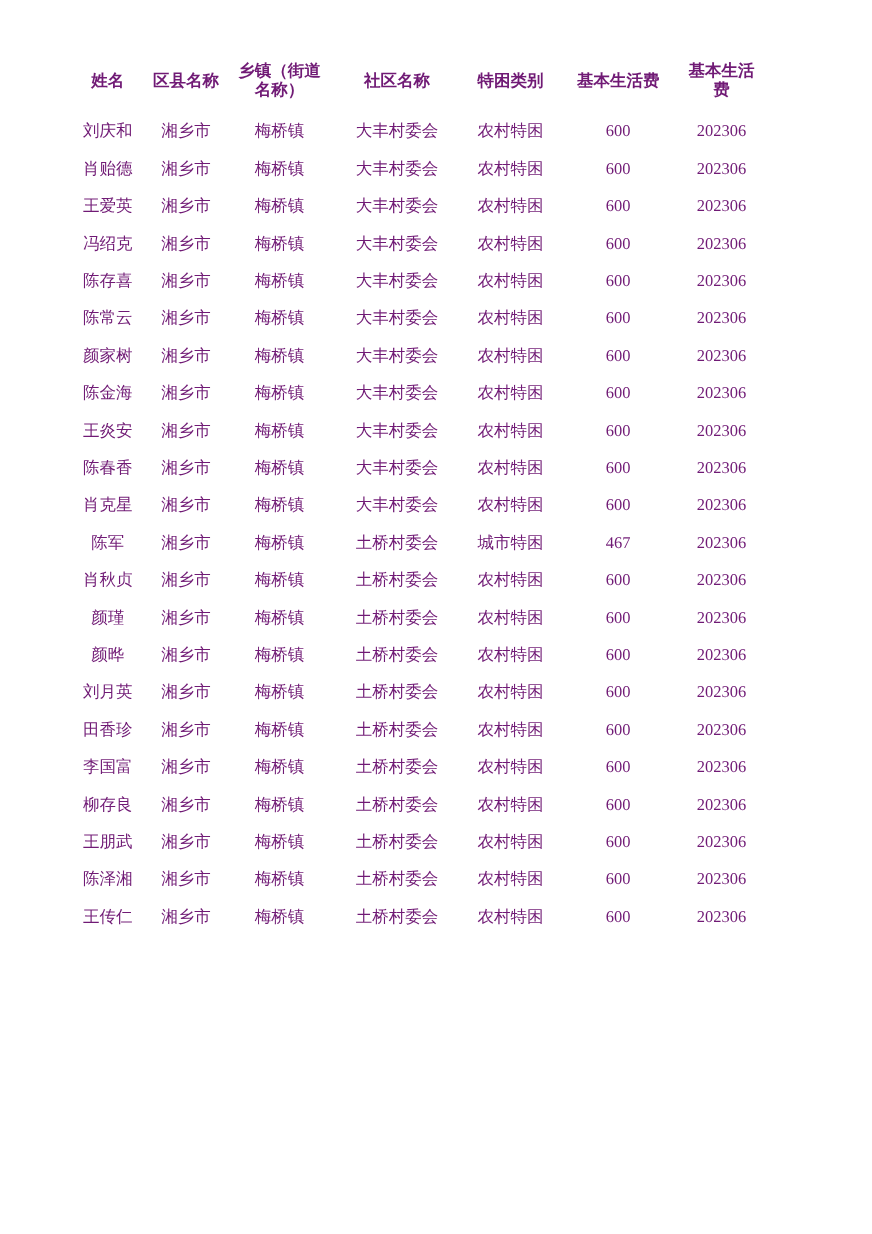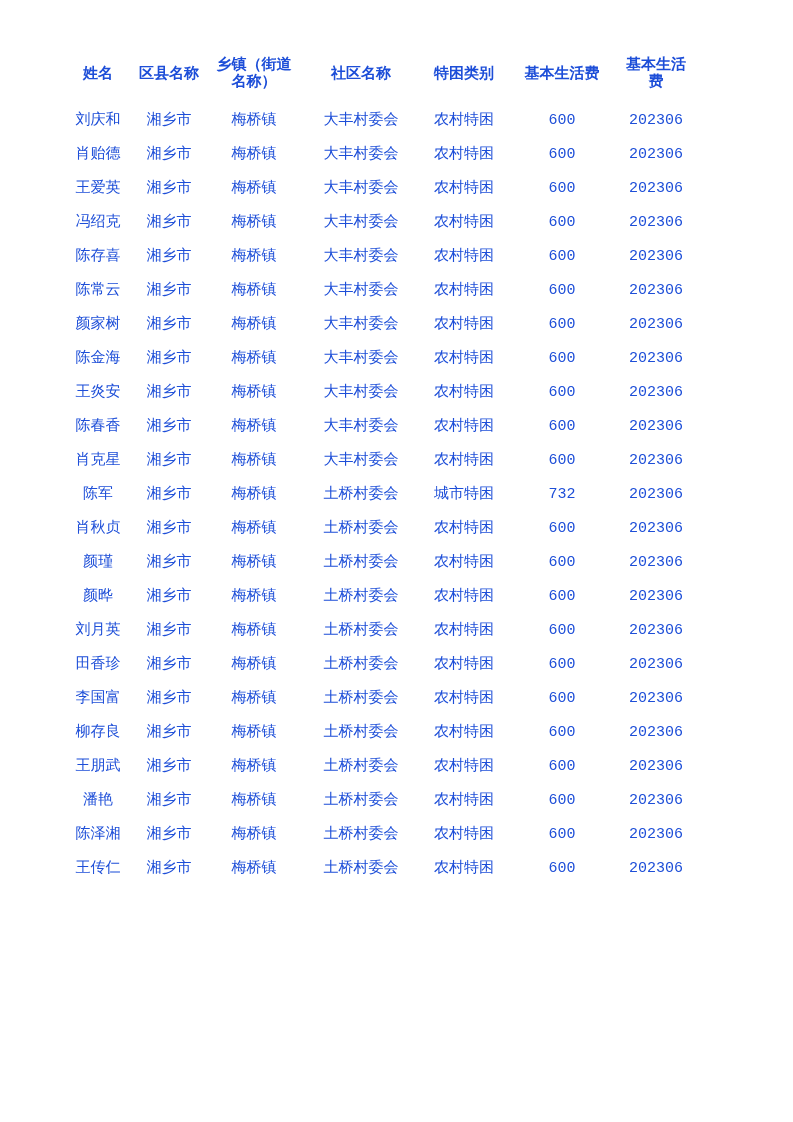--- a/index.html
+++ b/index.html
@@ -2,22 +2,22 @@
 <html><head>
 <meta charset="utf-8">
 <style>
   * { margin: 0; padding: 0; box-sizing: border-box; }
   html, body { background: #ffffff; }
   .page {
     position: relative;
     width: 793px;
     height: 1122px;
     background: #ffffff;
-    color: #1d4ed8;
-    font-family: Liberation Mono, monospace;
+    color: #701a75;
+    font-family: Liberation Serif, serif;
     overflow: hidden;
   }
   table.roster {
     position: absolute;
     left: 68px;
     top: 57px;
     width: 624px;
     border-collapse: collapse;
     table-layout: fixed;
   }
@@ -172,21 +172,21 @@
           <td>农村特困</td>
           <td>600</td>
           <td>202306</td>
         </tr>
         <tr>
           <td>陈军</td>
           <td>湘乡市</td>
           <td>梅桥镇</td>
           <td>土桥村委会</td>
           <td>城市特困</td>
-          <td>732</td>
+          <td>467</td>
           <td>202306</td>
         </tr>
         <tr>
           <td>肖秋贞</td>
           <td>湘乡市</td>
           <td>梅桥镇</td>
           <td>土桥村委会</td>
           <td>农村特困</td>
           <td>600</td>
           <td>202306</td>
@@ -240,29 +240,20 @@
           <td>柳存良</td>
           <td>湘乡市</td>
           <td>梅桥镇</td>
           <td>土桥村委会</td>
           <td>农村特困</td>
           <td>600</td>
           <td>202306</td>
         </tr>
         <tr>
           <td>王朋武</td>
-          <td>湘乡市</td>
-          <td>梅桥镇</td>
-          <td>土桥村委会</td>
-          <td>农村特困</td>
-          <td>600</td>
-          <td>202306</td>
-        </tr>
-        <tr>
-          <td>潘艳</td>
           <td>湘乡市</td>
           <td>梅桥镇</td>
           <td>土桥村委会</td>
           <td>农村特困</td>
           <td>600</td>
           <td>202306</td>
         </tr>
         <tr>
           <td>陈泽湘</td>
           <td>湘乡市</td>

